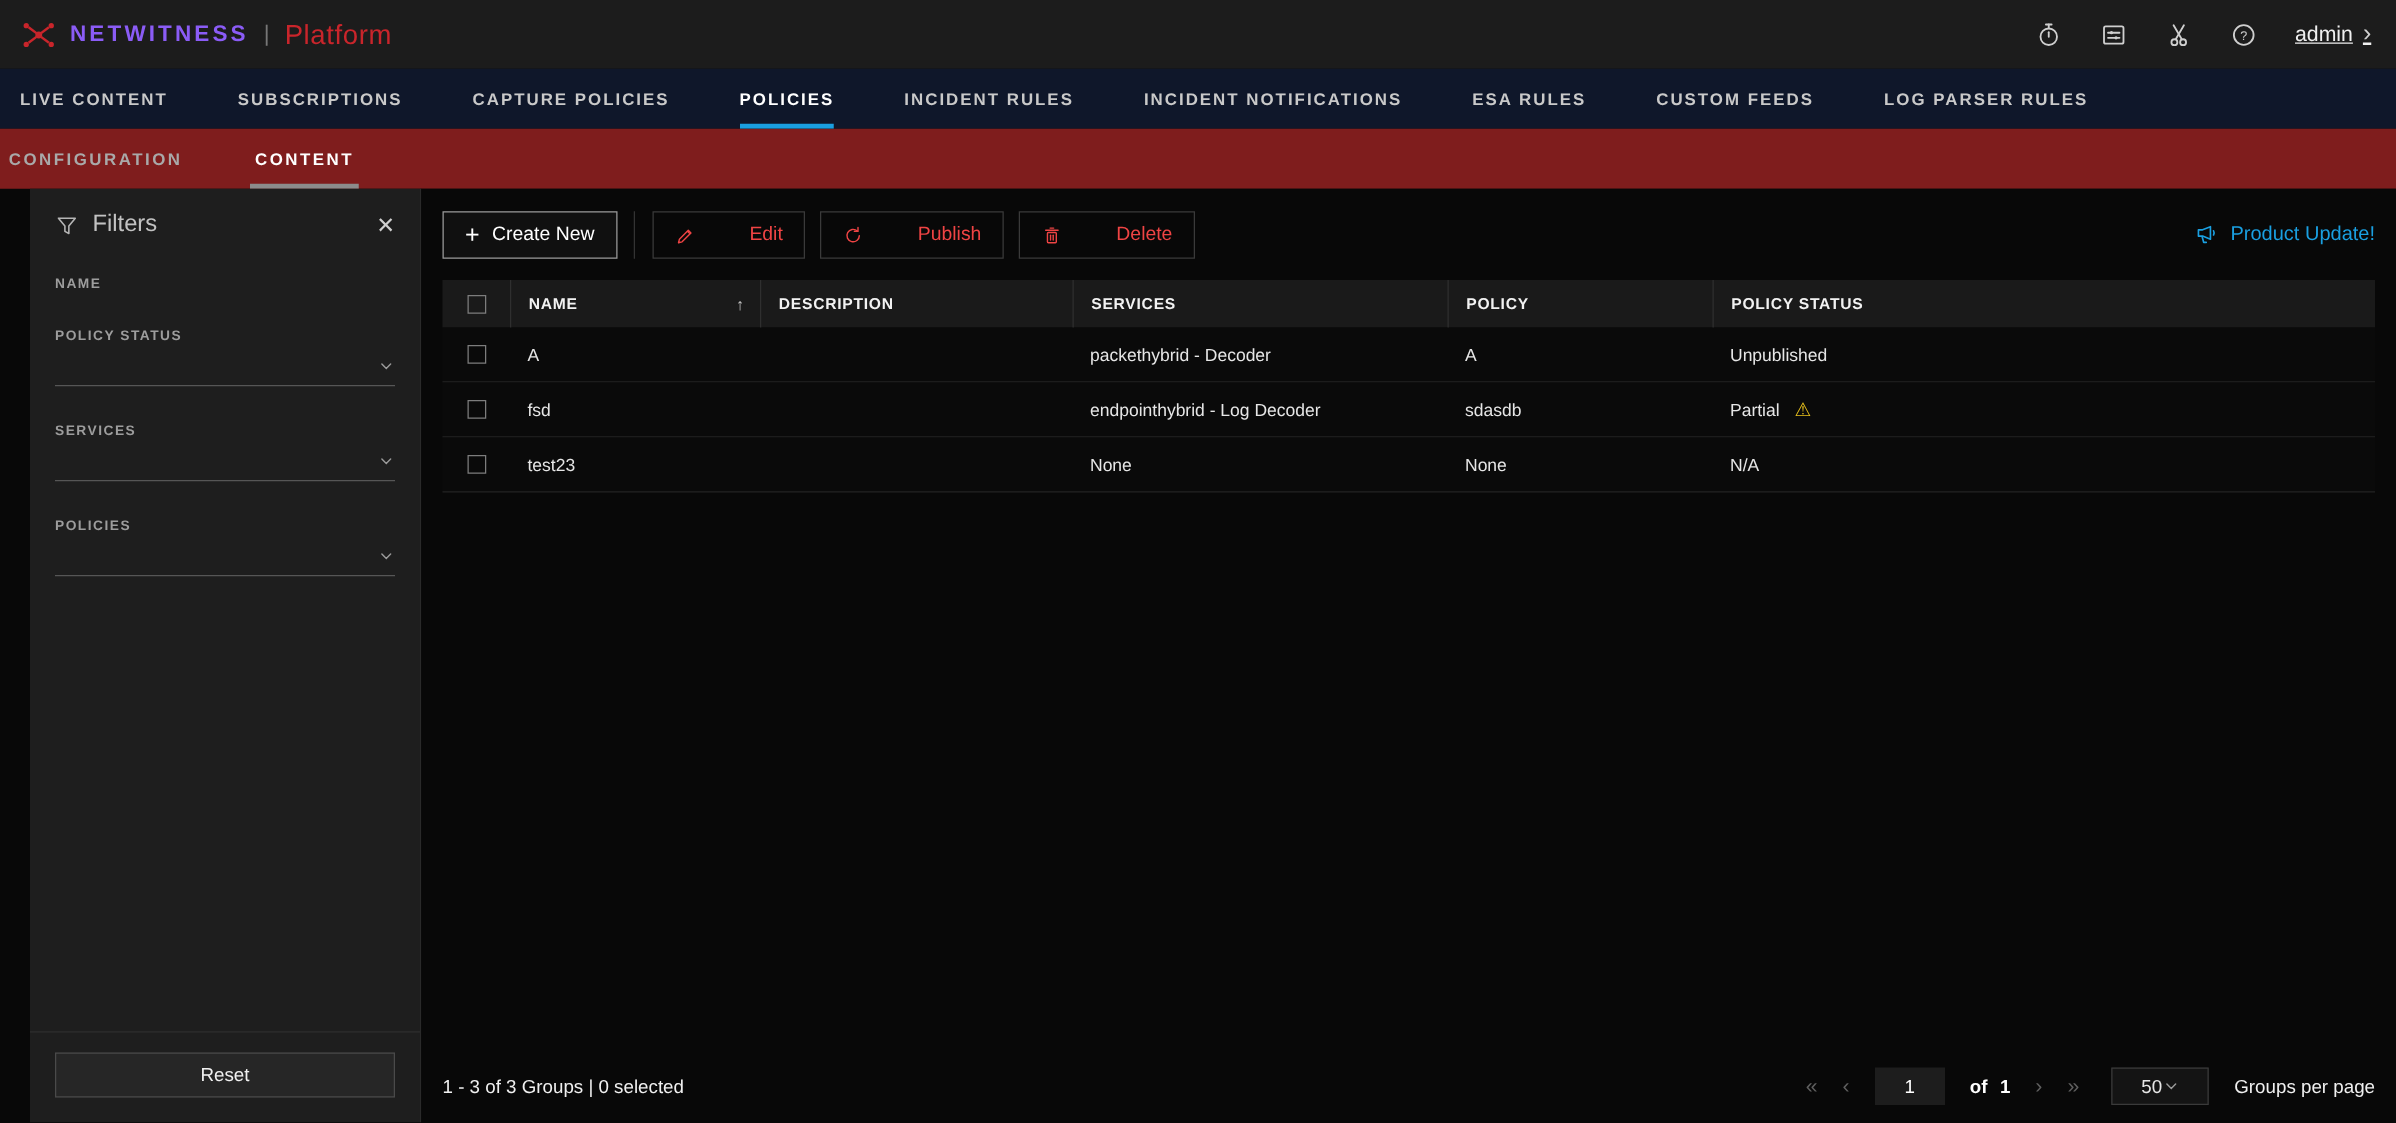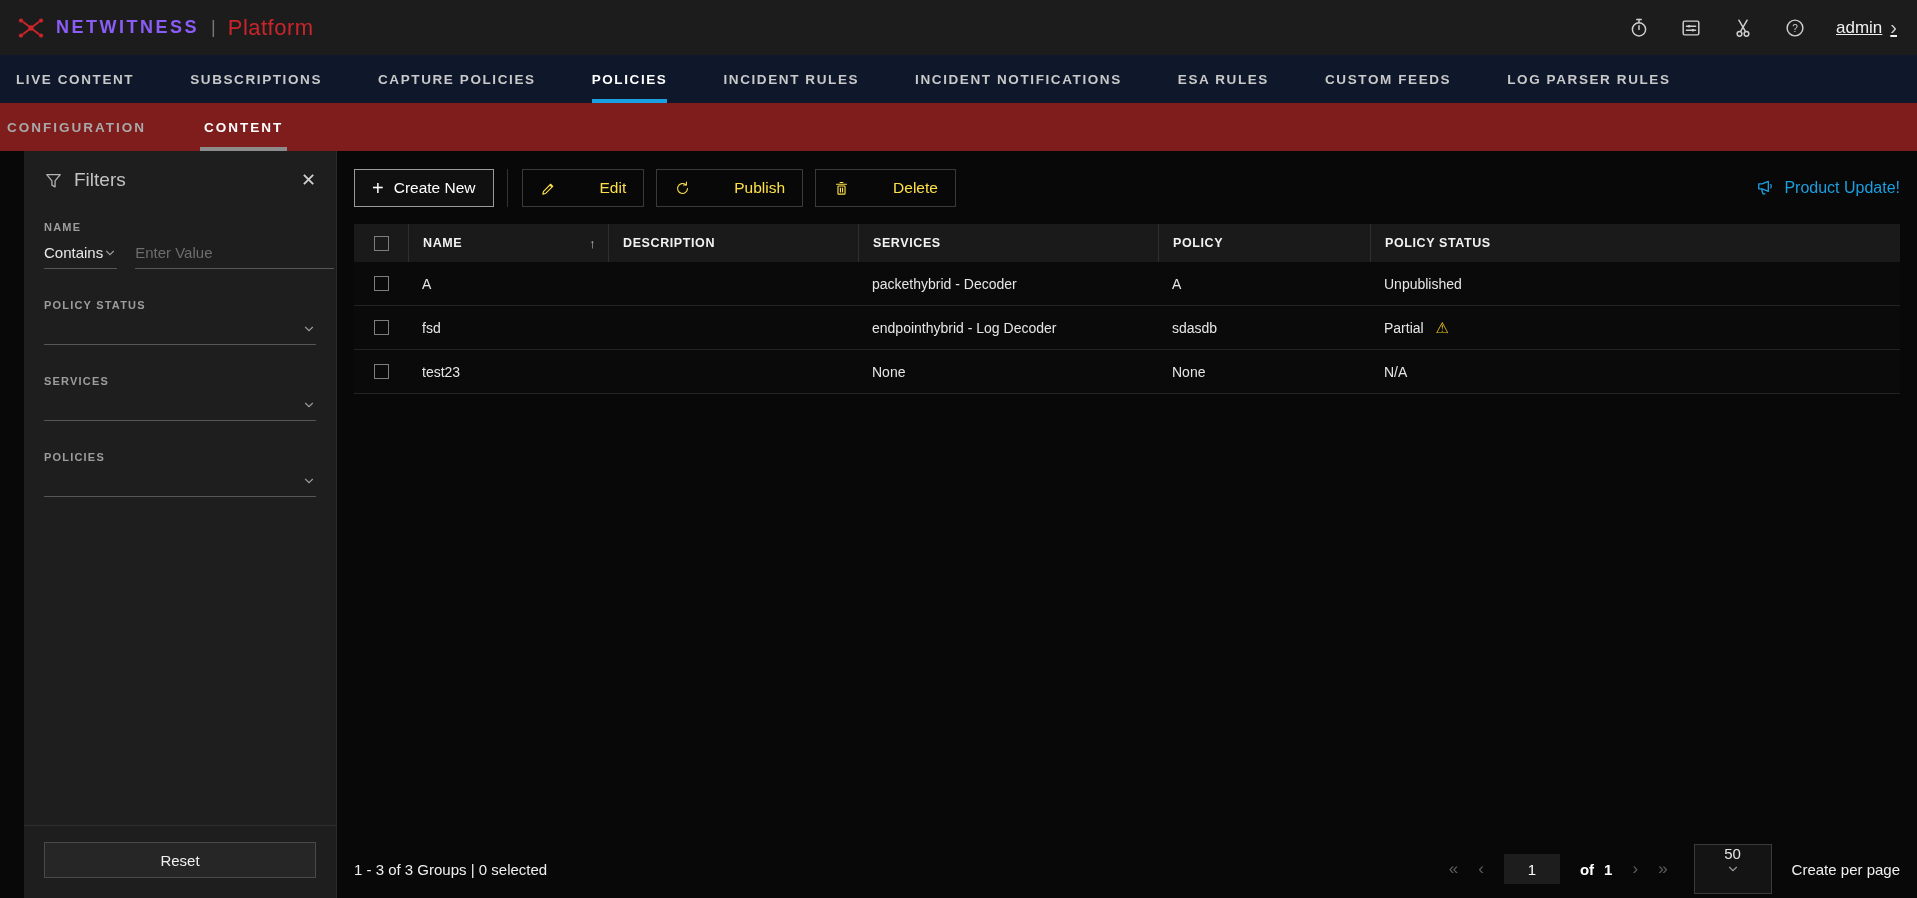--- a/index.html
+++ b/index.html
@@ -58,21 +58,21 @@
 
   
   .main { flex:1; display:flex; flex-direction:column; background:#080808; padding-top:18px; min-width:0; }
   .toolbar { display:flex; align-items:center; margin:0 17px; height:38px; }
   .btn { display:inline-flex; align-items:center; gap:10px; height:38px; padding:0 17px; background:transparent;
          font-family:inherit; cursor:pointer; }
   .btn svg { width:17px; height:17px; }
   .btn-primary { border:1px solid #9a9a9a; color:#ffffff; font-size:15.5px; background:#101010; }
   .plus { font-size:20px; font-weight:300; line-height:1; }
   .tb-divider { width:1px; height:38px; background:#333; margin:0 14px 0 13px; }
-  .btn-disabled { border:1px solid #3a3a3a; color:#fde047; font-size:15.5px; margin-right:12px;gap:43px; }
+  .btn-disabled { border:1px solid #3a3a3a; color:#ef4444; font-size:15.5px; margin-right:12px;gap:43px; }
   .product-update { margin-left:auto; display:flex; align-items:center; gap:9px; color:#1a9fe0; font-size:16px; cursor:pointer; }
   .product-update svg { width:20px; height:20px; }
 
   
   .table { margin:17px 17px 0 17px; }
   .t-head, .t-row { display:grid; grid-template-columns:54px 200px 250px 300px 212px 1fr; align-items:center; }
   .t-head { background:#1a1a1a; height:38px; }
   .th { font-size:12.5px; font-weight:bold; letter-spacing:0.6px; color:#f2f2f2; padding-left:14px; height:100%;
         display:flex; align-items:center; border-left:1px solid #2f2f2f; }
   .th.first { border-left:none; justify-content:center; padding-left:0; }
@@ -85,22 +85,22 @@
   .warn { color:#e8c11c; font-size:15px; margin-left:8px; }
 
   
   .main-footer { margin-top:auto; height:58px; display:flex; align-items:center; padding:0 17px; }
   .summary { font-size:15px; color:#f0f0f0; }
   .pager { margin-left:auto; display:flex; align-items:center; gap:20px; }
   .pg-ctrl { color:#5f5f5f; font-size:17px; cursor:default; }
   .page-input { width:56px; height:30px; background:#1d1d1d; border:none; color:#ffffff; text-align:center;
                 font-size:15px; font-family:inherit; outline:none; }
   .of-group { display:flex; gap:10px; font-size:15px; font-weight:bold; color:#ffffff; }
-  .size-select { width:78px; height:50px; border:1px solid #3a3a3a; background:#141414; display:flex;
-                 align-items:center; justify-content:flex-start; padding:0 9px; margin-left:6px; cursor:pointer;flex-direction:column; }
+  .size-select { width:78px; height:30px; border:1px solid #3a3a3a; background:#141414; display:flex;
+                 align-items:center; justify-content:center; padding:0 9px; margin-left:6px; cursor:pointer; }
   .size-select .val { font-size:15px; color:#e6e6e6; }
   .per-page { font-size:15px; color:#f0f0f0; margin-left:0; }
 </style>
 </head>
 <body>
 
 <div class="topbar">
   <div class="brand">
     <svg viewBox="0 0 24 24" fill="none" stroke="#c9252b" stroke-width="1.6">
       <circle cx="12" cy="12" r="2.2" fill="#c9252b" stroke="none"></circle>
@@ -178,29 +178,20 @@
   <aside class="sidebar">
     <div class="filters-header">
       <svg class="funnel" viewBox="0 0 24 24" fill="none" stroke="currentColor" stroke-width="1.6" stroke-linejoin="round">
         <path d="M3.5 4.5 H20.5 L14 12.5 V20 L10 17.8 V12.5 Z"></path>
       </svg>
       <span class="filters-title">Filters</span>
       <span class="filters-close">✕</span>
     </div>
 
     <div class="f-label">NAME</div>
-    <div class="name-row">
-      <div class="uline op-select">
-        <span class="val">Contains</span>
-        <svg class="chev" viewBox="0 0 24 24" fill="none" stroke="currentColor" stroke-width="2" stroke-linecap="round">
-            <polyline points="6 9 12 15 18 9"></polyline>
-          </svg>
-      </div>
-      <input class="f-input" type="text" placeholder="Enter Value" style="">
-    </div>
 
     <div class="f-label">POLICY STATUS</div>
     <div class="uline dd">
       <svg class="chev" viewBox="0 0 24 24" fill="none" stroke="currentColor" stroke-width="2" stroke-linecap="round">
           <polyline points="6 9 12 15 18 9"></polyline>
         </svg>
     </div>
 
     <div class="f-label">SERVICES</div>
     <div class="uline dd">
@@ -325,17 +316,17 @@
           <span>1</span>
         </span>
         <span class="pg-ctrl">›</span>
         <span class="pg-ctrl">»</span>
         <div class="size-select">
           <span class="val">50</span>
           <svg class="chev" viewBox="0 0 24 24" fill="none" stroke="currentColor" stroke-width="2" stroke-linecap="round">
               <polyline points="6 9 12 15 18 9"></polyline>
             </svg>
         </div>
-        <span class="per-page">Create per page</span>
+        <span class="per-page">Groups per page</span>
       </div>
     </div>
   </main>
 </div>
 
 </body></html>

